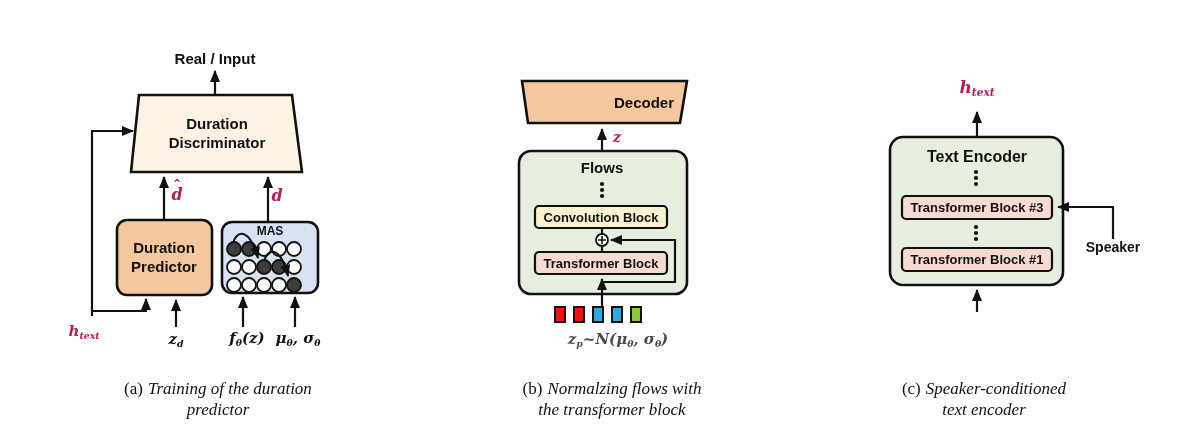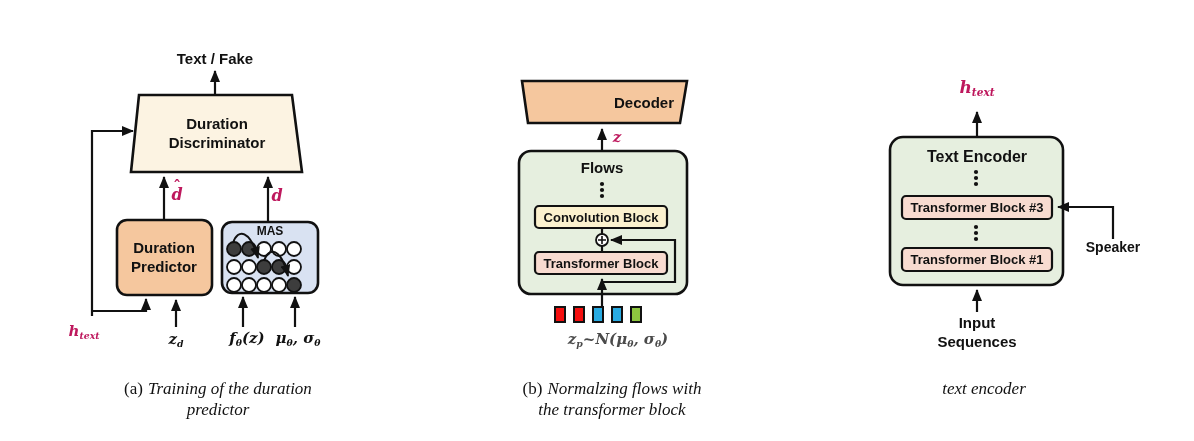--- a/index.html
+++ b/index.html
@@ -104,21 +104,21 @@
     <g fill="#111">
       <circle cx="976" cy="227" r="2.1"></circle>
         <circle cx="976" cy="233" r="2.1"></circle>
         <circle cx="976" cy="239" r="2.1"></circle>
     </g>
     <rect x="902" y="248" width="150" height="23" rx="4" stroke="#111" stroke-width="2.2" fill="#F8DBD0"></rect>
     <polyline points="1113,239 1113,207 1058,207" fill="none" stroke="#111" stroke-width="2.2" marker-end="url(#ah)"></polyline>
     <line x1="977" y1="312" x2="977" y2="290" stroke="#111" stroke-width="2.2" marker-end="url(#ah)"></line>
   </svg>
 
-  <div class="lbl sans15" style="left:215px;top:49px;">Text / Fake</div>
+  <div class="lbl sans15" style="left:215px;top:49px;">Real / Input</div>
   <div class="lbl sans15" style="left:217px;top:114px;">
     <div>Duration</div>
     <div>Discriminator</div>
   </div>
   <div class="lbl math m16 gray" style="left:177px;top:185px;">
     <span class="dhat"><span class="accent">ˆ</span><span>d</span></span>
   </div>
   <div class="lbl math m16 gray" style="left:277px;top:186px;">d</div>
   <div class="lbl sans15" style="left:164px;top:238px;">
     <div>Duration</div>
@@ -155,21 +155,18 @@
     <div class="it">the transformer block</div>
   </div>
 
   <div class="lbl math m17 gray" style="left:977px;top:77px;">
     <span>h</span><sub>text</sub>
   </div>
   <div class="lbl sans16" style="left:977px;top:147px;">Text Encoder</div>
   <div class="lbl sans13" style="left:977px;top:200px;">Transformer Block #3</div>
   <div class="lbl sans13" style="left:977px;top:252px;">Transformer Block #1</div>
   <div class="lbl sans14" style="left:1113px;top:239px;">Speaker</div>
-  <div class="lbl sans15" style="left:977px;top:313px;">
-    <div>Input</div>
-    <div>Sequences</div>
-  </div>
   <div class="caption" style="left:984px;top:378px;">
+    <div><span class="tag">(c)</span><span class="it">Speaker-conditioned</span></div>
     <div class="it">text encoder</div>
   </div>
 
 </div>
 
 </body></html>

